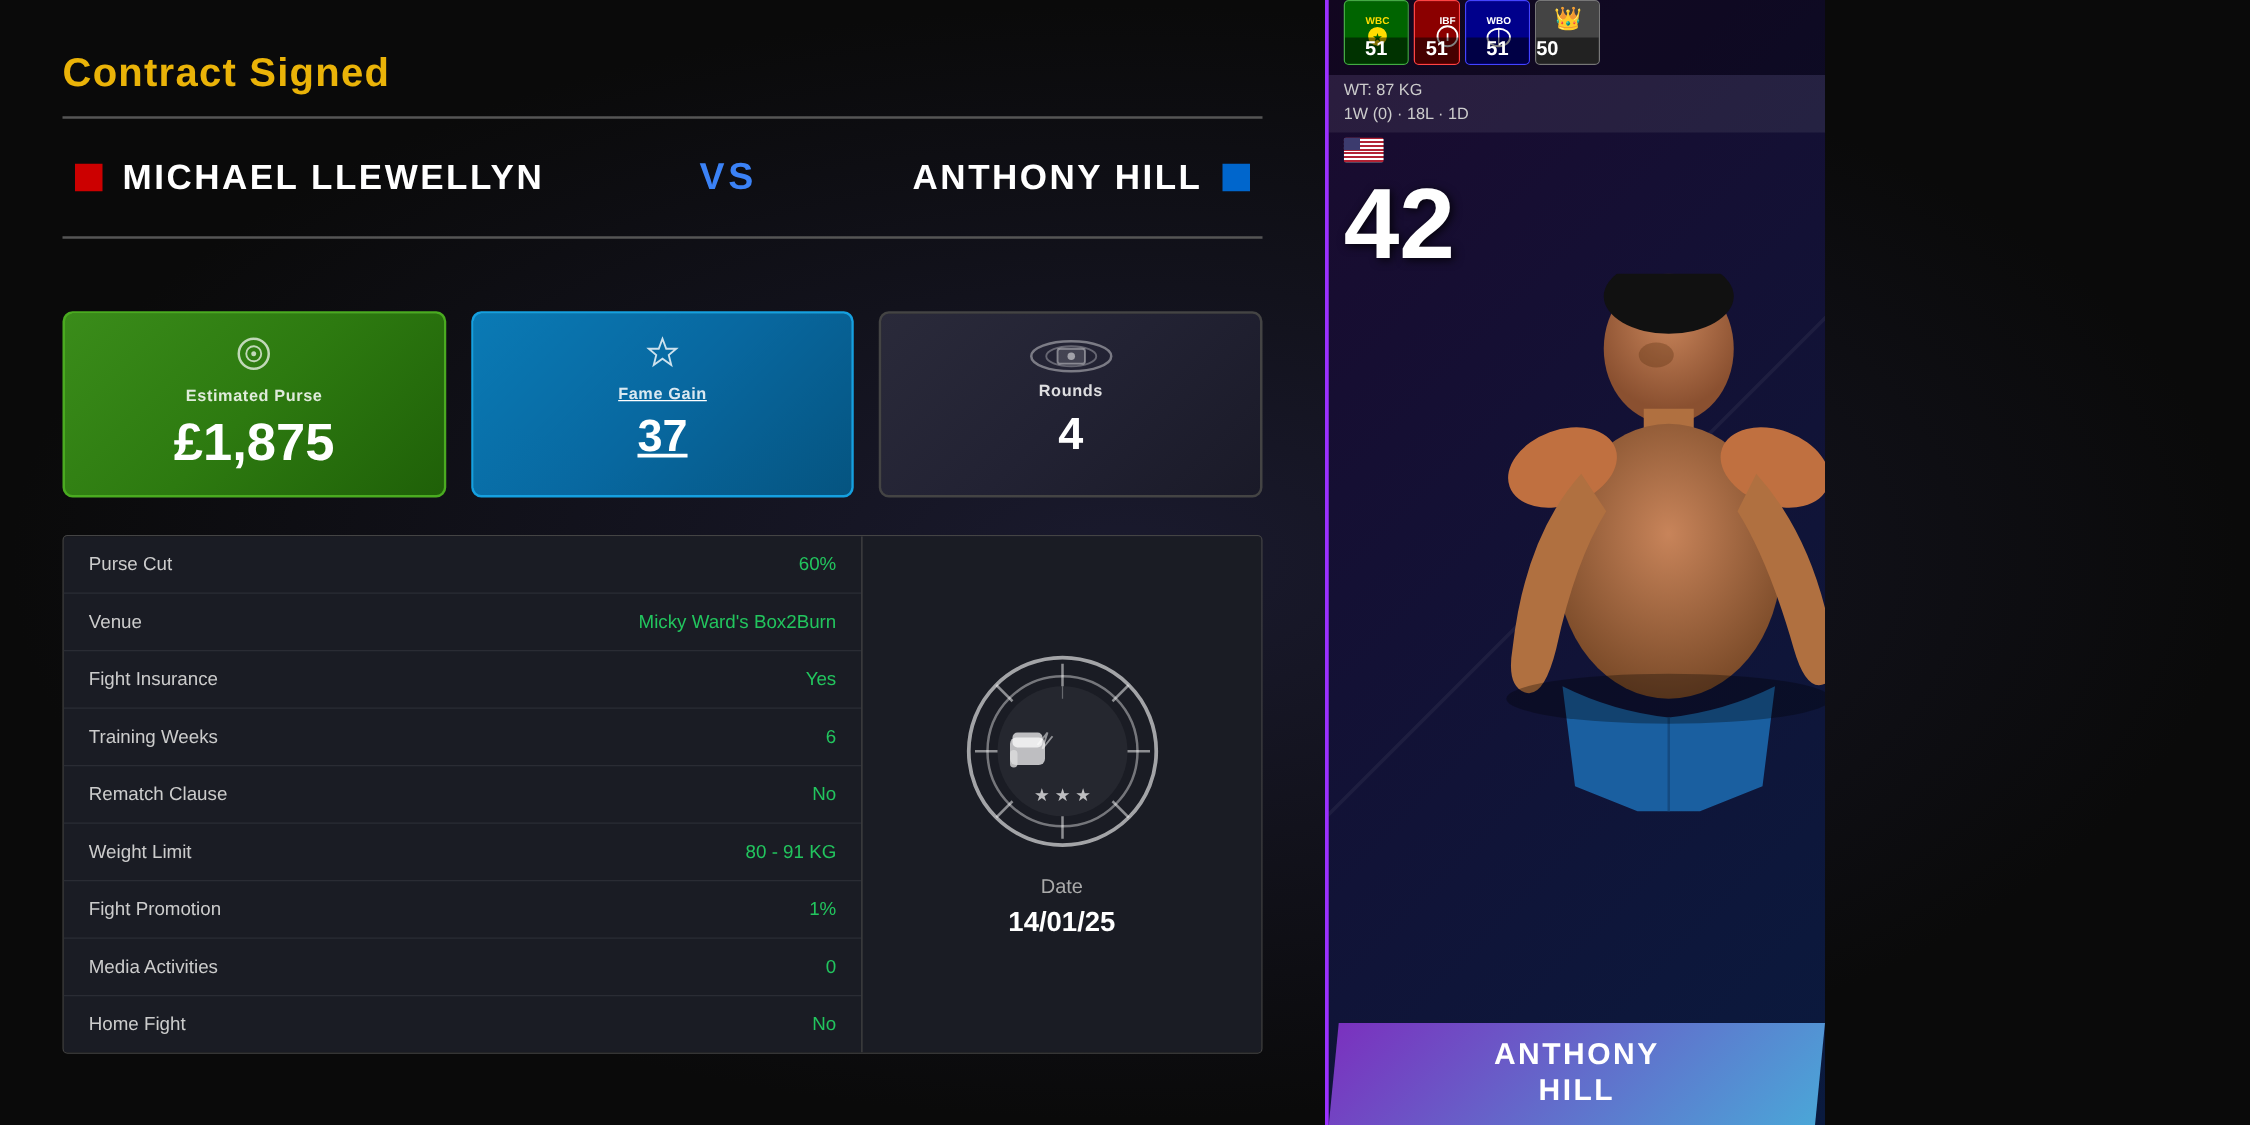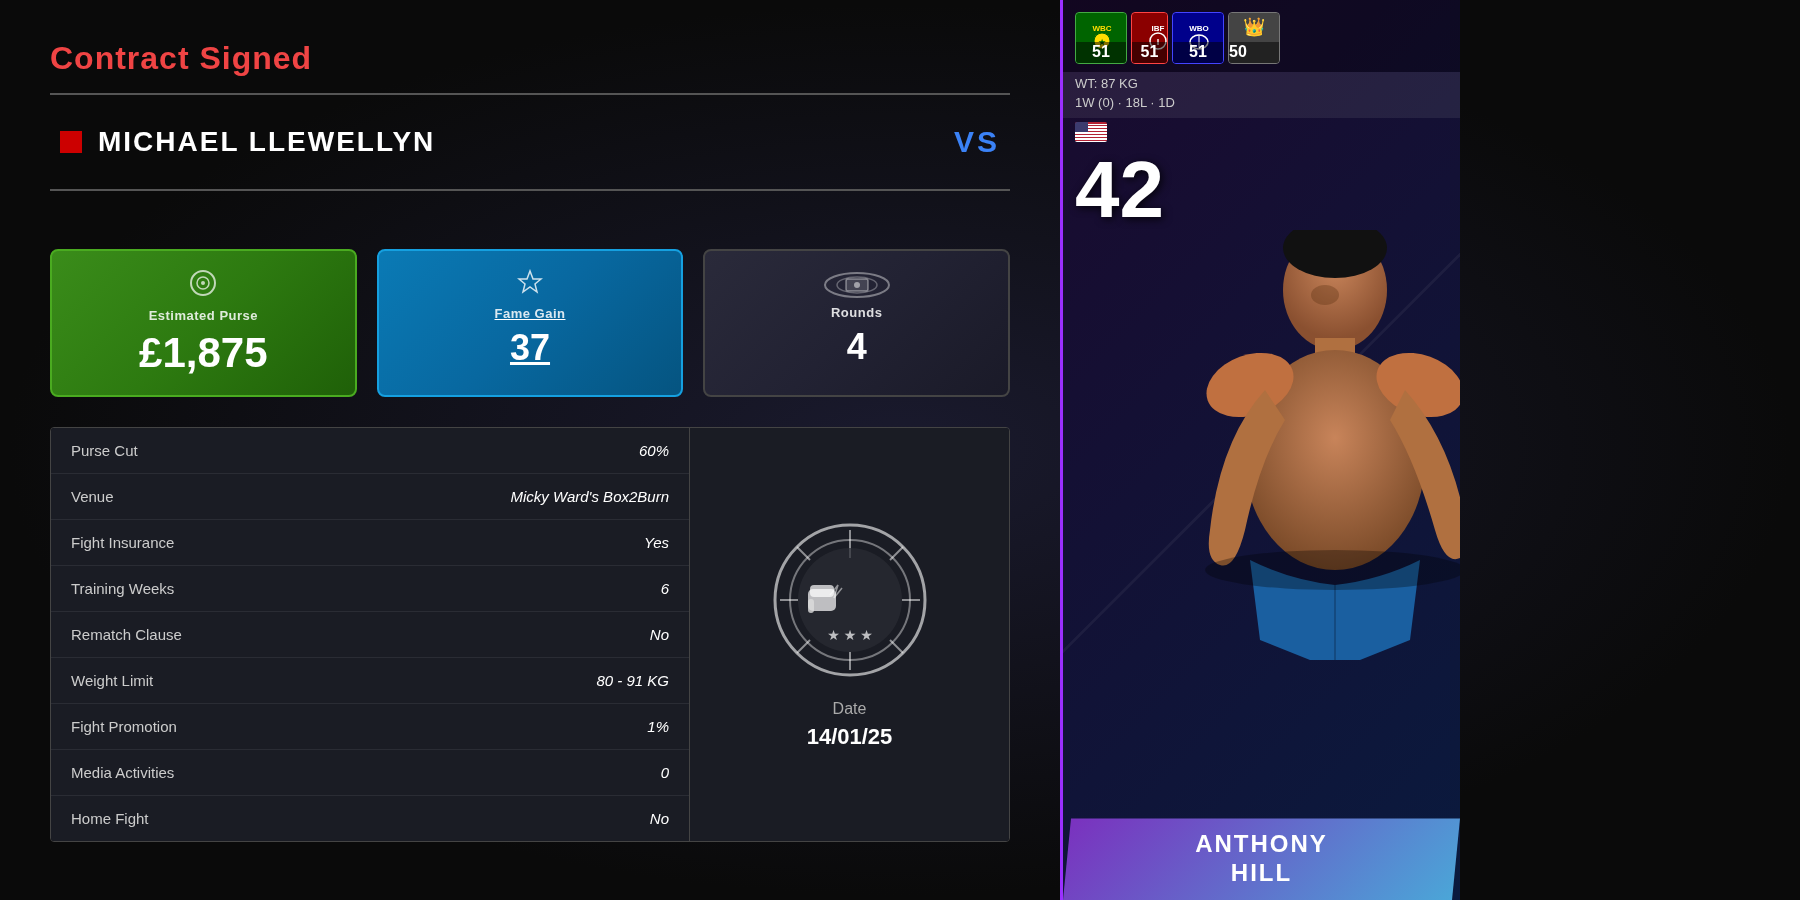--- a/index.html
+++ b/index.html
@@ -33,21 +33,21 @@
     .left-content {
       flex: 1;
       padding: 40px 50px;
       max-width: 1060px;
     }
 
     
     .page-title {
       font-size: 32px;
       font-weight: bold;
-      color: #ef4444;
+      color: #eab308;
       margin-bottom: 16px;
       letter-spacing: 1px;
     }
 
     .title-divider {
       height: 2px;
       background: #555;
       margin-bottom: 30px;
     }
 
@@ -181,23 +181,22 @@
     }
 
     .detail-label {
       font-size: 15px;
       color: #ccc;
       font-weight: normal;
     }
 
     .detail-value {
       font-size: 15px;
-      color: #ffffff;
+      color: #22c55e;
       font-weight: normal;
-      font-style: italic;
     }
 
     .fight-info-panel {
       width: 320px;
       background: #1a1c24;
       border-left: 1px solid #444;
       display: flex;
       flex-direction: column;
       align-items: center;
       justify-content: center;
@@ -254,21 +253,21 @@
       height: 100%;
       display: flex;
       flex-direction: column;
     }
 
     
     .card-badges {
       display: flex;
       align-items: center;
       gap: 4px;
-      padding: 12px 12px 8px;
+      padding: 0 12px 8px;
       background: rgba(0,0,0,0.3);
     }
 
     .badge {
       width: 48px;
       height: 48px;
       border-radius: 4px;
       display: flex;
       align-items: center;
       justify-content: center;
@@ -431,20 +430,24 @@
 
     <h1 class="page-title">Contract Signed</h1>
     <div class="title-divider"></div>
 
     <div class="matchup-row">
       <div class="fighter-indicator">
         <div class="red-square"></div>
         <span class="fighter-name">MICHAEL LLEWELLYN</span>
       </div>
       <span class="vs-text">VS</span>
+      <div class="fighter-indicator">
+        <span class="fighter-name">ANTHONY HILL</span>
+        <div class="blue-square"></div>
+      </div>
     </div>
     <div class="matchup-divider"></div>
 
     <div class="stats-cards">
 
       <div class="stat-card green">
         <span class="stat-card-icon">
           <svg width="28" height="28" viewBox="0 0 28 28">
             <circle cx="14" cy="14" r="12" fill="none" stroke="rgba(255,255,255,0.7)" stroke-width="2"></circle>
             <circle cx="14" cy="14" r="6" fill="none" stroke="rgba(255,255,255,0.7)" stroke-width="1.5"></circle>

